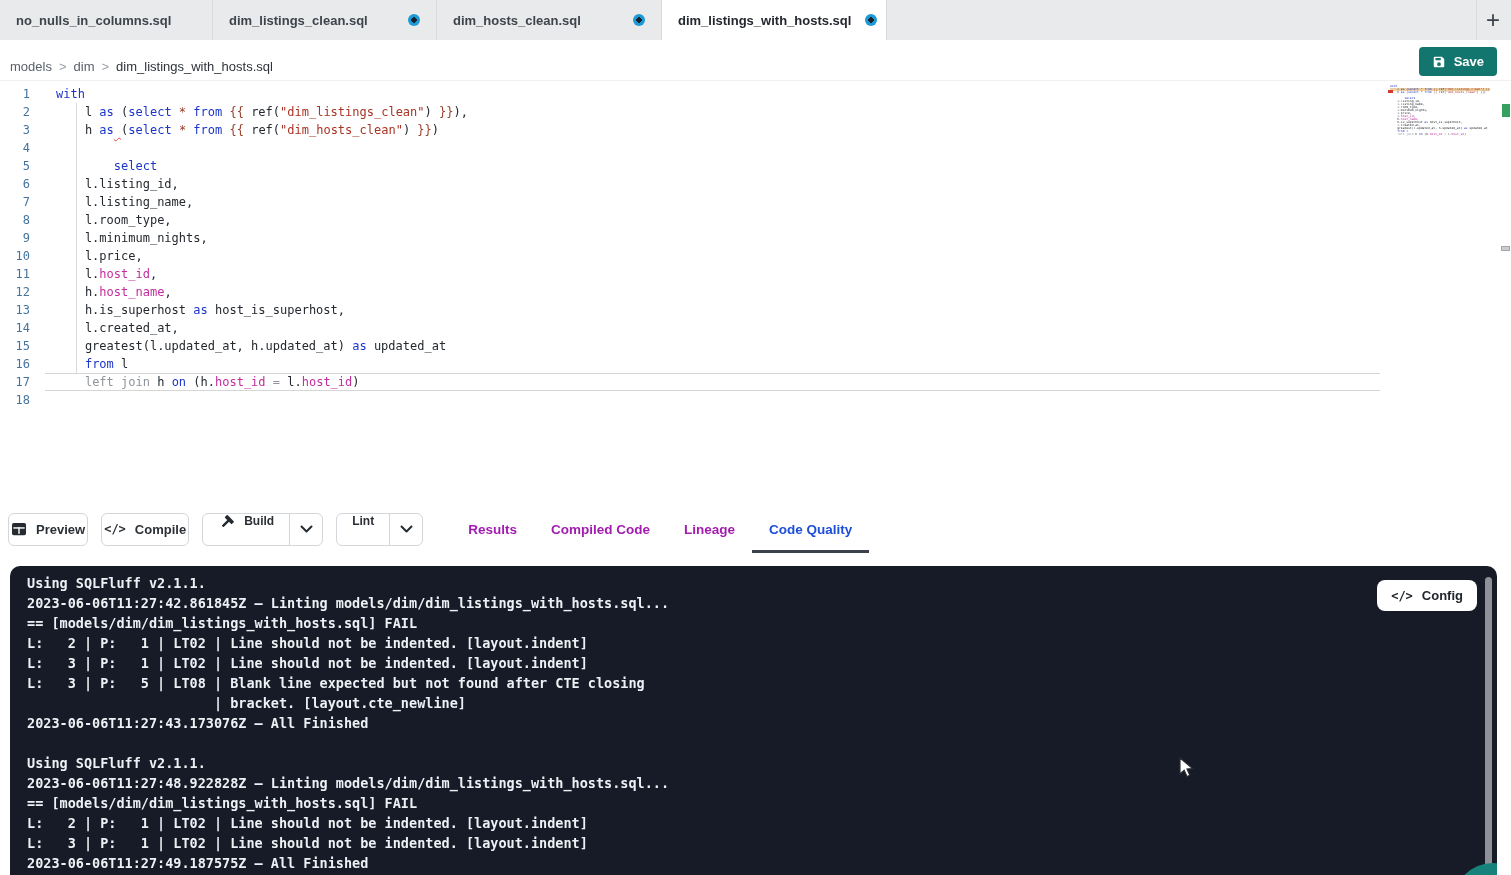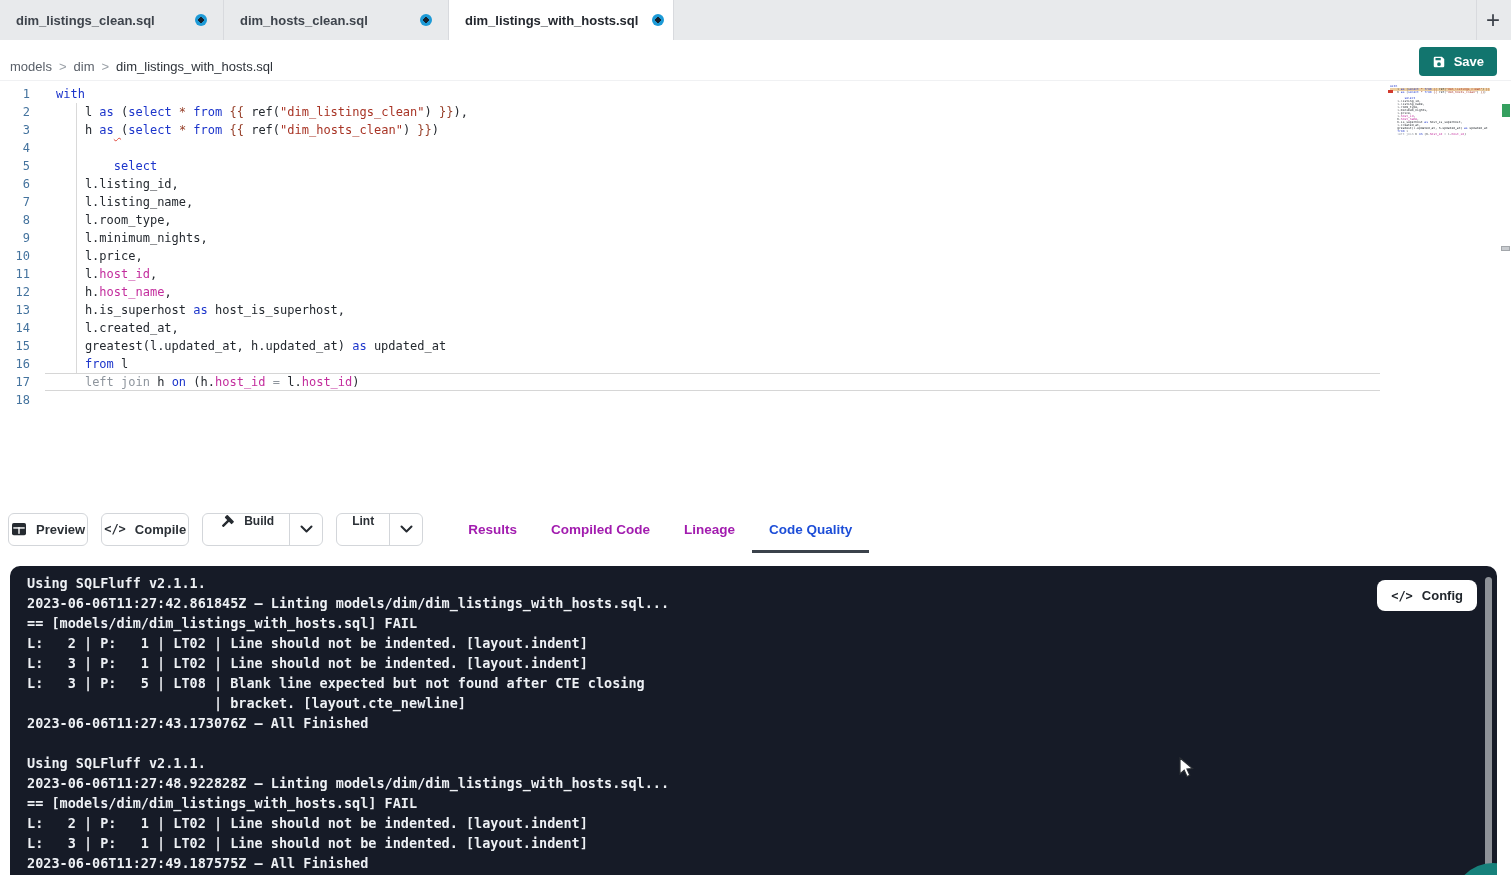--- a/index.html
+++ b/index.html
@@ -103,20 +103,23 @@
 
   .mouse-cursor { position:absolute; left:1178px; top:757px; pointer-events:none; }
 </style>
 </head>
 <body>
 
 <div id="app">
 
   <div class="tabbar">
     <div id="tabs-holder" style="display:flex;">
+        <div class="tab" style="width: 213px;">
+          <span class="tab-label">no_nulls_in_columns.sql</span>
+        </div>
         <div class="tab" style="width: 224px; gap: 16px;">
           <span class="tab-label">dim_listings_clean.sql</span>
           <span class="dot"></span>
         </div>
         <div class="tab" style="width: 225px;">
           <span class="tab-label">dim_hosts_clean.sql</span>
           <span class="dot"></span>
         </div>
         <div class="tab active" style="width: 225px;">
           <span class="tab-label">dim_listings_with_hosts.sql</span>

